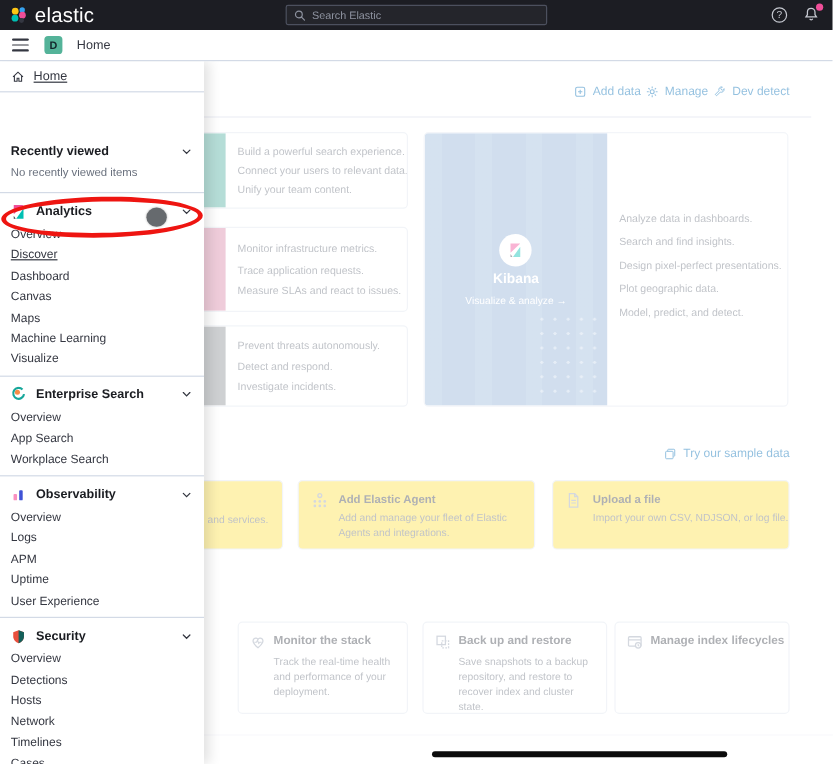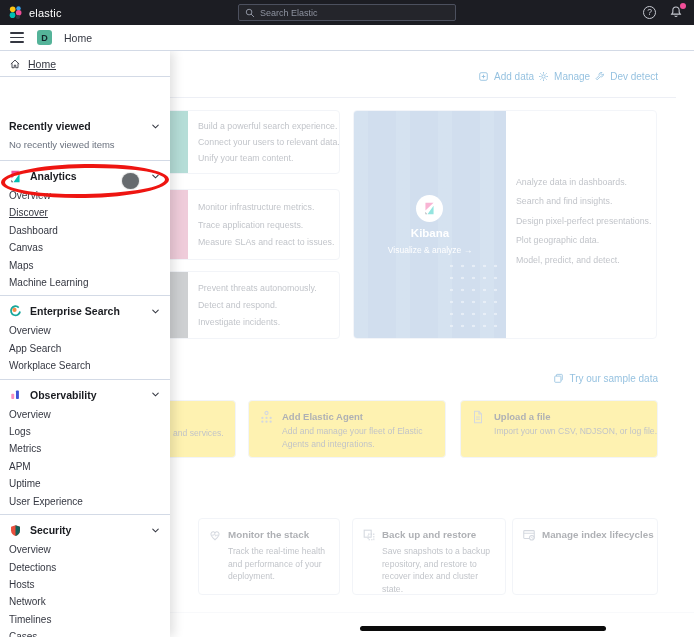--- a/index.html
+++ b/index.html
@@ -3,21 +3,21 @@
 <meta charset="utf-8">
 <style>
   * { margin:0; padding:0; box-sizing:border-box; }
   body { font-family:"Liberation Sans", sans-serif; background:#fff; }
   #app { position:relative; width:694px; height:637px; overflow:hidden; background:#fff; }
 
   
   #topbar { position:absolute; top:0; left:0; right:0; height:25px; background:#1c1d23;
             display:flex; align-items:center; padding:0 10px 0 8px; z-index:50; }
   .logo-wrap { display:flex; align-items:center; }
-  .logo-text { color:#fff; font-size:11px; font-weight:500; margin-left:6px; letter-spacing:.2px; }
+  .logo-text { color:#fff; font-size:17px; font-weight:500; margin-left:6px; letter-spacing:.2px; }
   .searchbox { position:absolute; left:50%; top:4px; transform:translateX(-50%);
                width:218px; height:17px; border:1px solid #4c505e; border-radius:2px;
                background:rgba(255,255,255,.04); display:flex; align-items:center; padding:0 6px; gap:5px; }
   .searchbox input { background:transparent; border:none; outline:none; width:100%;
                      color:#d4d7de; font-size:9px; font-family:inherit; }
   .searchbox input::placeholder { color:#8e93a0; }
   .topbar-right { margin-left:auto; display:flex; gap:13px; align-items:center; }
   .help-circle { width:13px; height:13px; border-radius:50%; border:1px solid #c6c9d1; color:#c6c9d1;
                  font-size:8.5px; display:flex; align-items:center; justify-content:center; line-height:1; }
   .news-wrap { position:relative; width:15px; height:15px; }
@@ -368,20 +368,21 @@
               <path d="M4 6l4 4 4-4" fill="none" stroke="currentColor" stroke-width="1.5" stroke-linecap="round"></path>
             </svg>
           </span>
       </div>
       <div class="nav-item">Overview</div>
       <div class="nav-item underlined">Discover</div>
       <div class="nav-item">Dashboard</div>
       <div class="nav-item">Canvas</div>
       <div class="nav-item">Maps</div>
       <div class="nav-item">Machine Learning</div>
+      <div class="nav-item">Visualize</div>
     </div>
 
     <div class="navsec">
       <div class="sec-head">
         <span>
           <svg width="13" height="13" viewBox="0 0 16 16">
               <path d="M12 3.1A5.6 5.6 0 1 0 13.6 8" fill="none" stroke="#17a79b" stroke-width="2.2"></path>
               <circle cx="6.8" cy="6" r="2.6" fill="#f78c46"></circle>
             </svg>
         </span>
@@ -407,21 +408,20 @@
         </span>
         <span class="g-lbl">Observability</span>
         <span class="chev">
             <svg width="11" height="11" viewBox="0 0 16 16">
               <path d="M4 6l4 4 4-4" fill="none" stroke="currentColor" stroke-width="1.5" stroke-linecap="round"></path>
             </svg>
           </span>
       </div>
       <div class="nav-item">Overview</div>
       <div class="nav-item">Logs</div>
-      <div class="nav-item">Metrics</div>
       <div class="nav-item">APM</div>
       <div class="nav-item">Uptime</div>
       <div class="nav-item">User Experience</div>
     </div>
 
     <div class="navsec">
       <div class="sec-head">
         <span>
           <svg width="13" height="13" viewBox="0 0 16 16">
               <path d="M8 1.5 13.5 3.5V8c0 3.5-2.5 5.8-5.5 6.8C5 13.8 2.5 11.5 2.5 8V3.5Z" fill="#e94f3d"></path>

